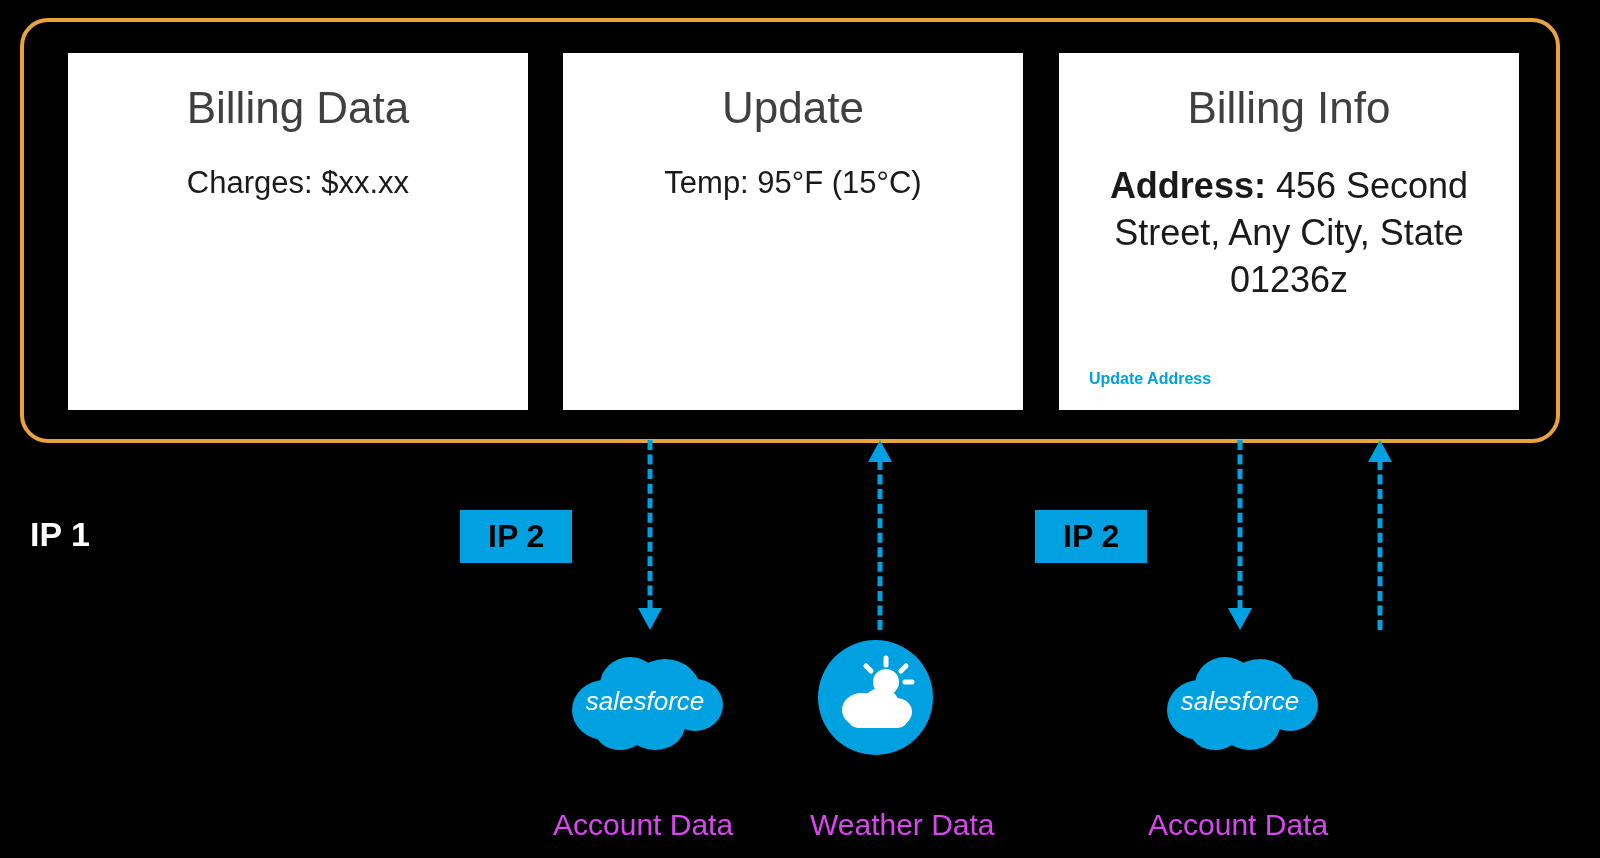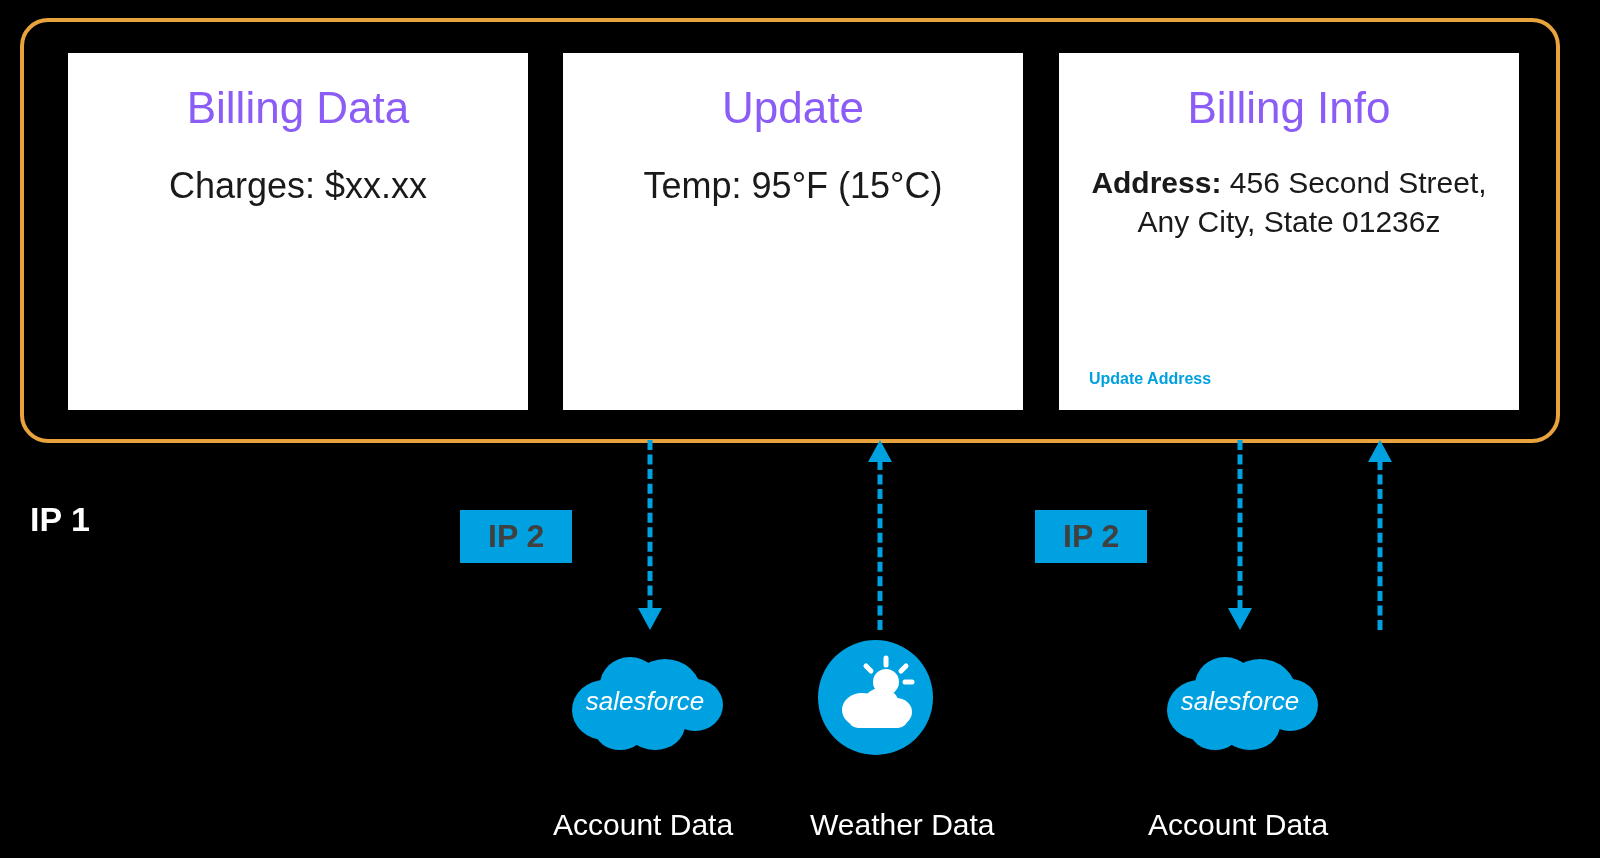--- a/index.html
+++ b/index.html
@@ -23,47 +23,47 @@
   .card {
     position: absolute;
     background: #fff;
     border: 5px solid #000;
     padding: 30px 26px 18px 26px;
   }
   .card-title {
     text-align: center;
     font-size: 44px;
     font-weight: 400;
-    color: #8b5cf6;
+    color: #404040;
   }
   .card-body {
     text-align: center;
-    font-size: 36px;
+    font-size: 31px;
     font-weight: 400;
     color: #1a1a1a;
     margin-top: 30px;
     line-height: 1.3;
   }
   .ip-chip {
     position: absolute;
     background: #00a1e0;
-    color: #404040;
+    color: #000000;
     font-size: 32px;
     font-weight: 600;
     padding: 8px 28px;
   }
   .ip-label {
     position: absolute;
     color: #fff;
     font-size: 34px;
     font-weight: 700;
   }
   .source-label {
     position: absolute;
-    color: #ffffff;
+    color: #d946ef;
     font-size: 30px;
     font-weight: 400;
     white-space: nowrap;
   }
   .update-link {
     position: absolute;
     color: #00a1e0;
     font-size: 16px;
     font-weight: 600;
     cursor: pointer;
@@ -116,28 +116,28 @@
 
 <div class="card" style="left:558px; top:48px; width:470px; height:367px;">
   <div class="card-title">Update</div>
   <div class="card-body">
     <div>Temp: 95°F (15°C)</div>
   </div>
 </div>
 
 <div class="card" style="left:1054px; top:48px; width:470px; height:367px;">
   <div class="card-title">Billing Info</div>
-  <div class="card-body" style="font-size:30px;">
+  <div class="card-body" style="font-size:36px;">
     <span style="font-weight:600">Address:</span>
     <span>456 Second Street, Any City, State 01236z</span>
   </div>
   <div class="update-link" style="left:30px; bottom:22px;">Update Address</div>
 </div>
 
-<div class="ip-label" style="left:30px; top:500px;">IP 1</div>
+<div class="ip-label" style="left:30px; top:515px;">IP 1</div>
 <div class="ip-chip" style="left:460px; top:510px;">IP 2</div>
 <div class="ip-chip" style="left:1035px; top:510px;">IP 2</div>
 
 <div class="arrow" style="left:640px;">
   <div class="arrow-line" style="top:0; height:170px;"></div>
   <div class="arrow-head down"></div>
 </div>
 <div class="arrow" style="left:870px;">
   <div class="arrow-line" style="top:20px; height:170px;"></div>
   <div class="arrow-head up"></div>

